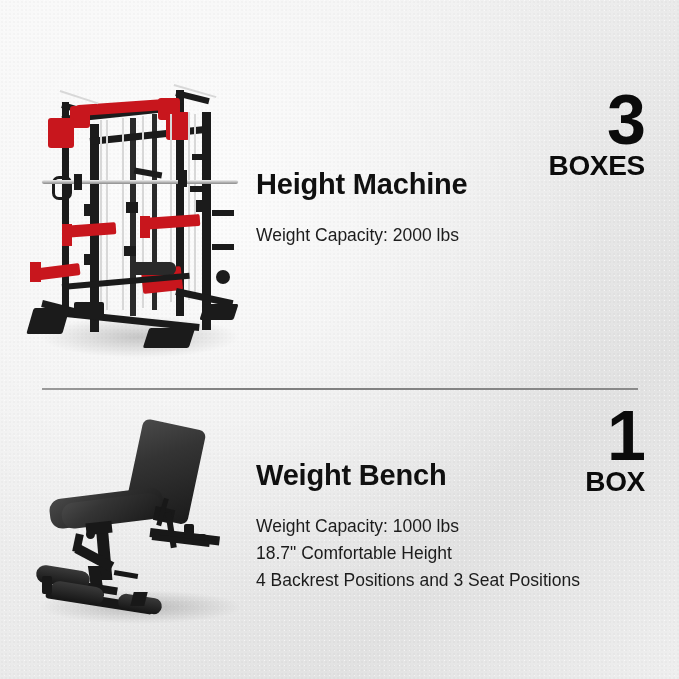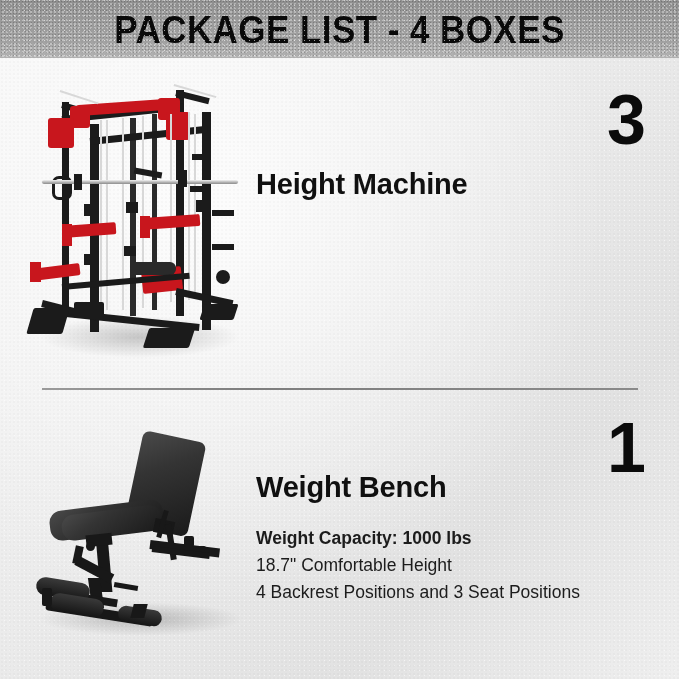--- a/index.html
+++ b/index.html
@@ -48,21 +48,21 @@
     font-size:38px;
     letter-spacing:.5px;
     transform:scaleX(.92);
     line-height:38px;
     white-space:nowrap;
   }
 
   
   .row{position:absolute;left:0;width:679px;}
   .row-a{top:58px;height:330px;}
-  .row-b{top:400px;height:279px;}
+  .row-b{top:388px;height:279px;}
   .info{position:absolute;}
 
   .prod-title{
     font-size:29px;font-weight:bold;color:#101010;
     letter-spacing:-.2px;line-height:32px;white-space:nowrap;
   }
   .spec{
     font-size:17.5px;color:#1c1c1c;line-height:27px;white-space:nowrap;
   }
 
@@ -106,24 +106,20 @@
   .shadow{
     position:absolute;border-radius:50%;
     background:radial-gradient(ellipse at center, rgba(0,0,0,.20), rgba(0,0,0,0) 70%);
   }
 </style>
 </head>
 <body>
 
 <div class="poster">
 
-  <div class="header">
-    <div class="grain2"></div>
-    <div class="header-title">PACKAGE LIST - 4 BOXES</div>
-  </div>
 
   <div class="grain"></div>
 
   <div class="row row-a">
 
     <div class="shadow" style="left:40px;top:258px;width:200px;height:42px;"></div>
 
     <div class="rack" style="top:26px;">
 
       <i style="left:36px;top:18px;width:7px;height:214px;"></i>
@@ -192,24 +188,26 @@
       <i style="left:58px;top:120px;width:14px;height:12px;"></i>
       <i style="left:100px;top:118px;width:12px;height:11px;"></i>
       <i style="left:170px;top:116px;width:13px;height:12px;"></i>
       <i style="left:58px;top:170px;width:13px;height:11px;"></i>
       <i style="left:98px;top:162px;width:12px;height:10px;"></i>
       <i style="left:108px;top:86px;width:28px;height:6px;transform:rotate(10deg);"></i>
     </div>
 
     <div class="info" style="left:256px;top:110px;">
       <div class="prod-title">Height Machine</div>
+      <div class="spec" style="margin-top:22px;">Weight Capacity: 2000 lbs</div>
     </div>
 
     <div class="count" style="right:34px;top:31px;width:180px;">
       <div class="count-num">3</div>
+      <div class="count-lbl">BOXES</div>
     </div>
   </div>
 
   <div class="divider"></div>
 
   <div class="row row-b">
 
     <div class="shadow" style="left:38px;top:202px;width:206px;height:34px;"></div>
 
     <div class="bench" style="top:24px;">
@@ -248,23 +246,24 @@
 
       <i class="roller" style="left:90px;top:184px;width:44px;height:16px;transform:rotate(9deg);"></i>
       <i class="frame" style="left:104px;top:180px;width:14px;height:14px;transform:skewX(-14deg);"></i>
 
       <i class="frame" style="left:46px;top:122px;width:8px;height:18px;transform:rotate(12deg);"></i>
       <i class="frame" style="left:86px;top:160px;width:24px;height:5px;transform:rotate(10deg);"></i>
     </div>
 
     <div class="info" style="left:256px;top:71px;">
       <div class="prod-title">Weight Bench</div>
-      <div class="spec" style="margin-top:22px;font-weight:bold;">Weight Capacity: 1000 lbs</div>
+      <div class="spec" style="margin-top:22px;">Weight Capacity: 1000 lbs</div>
       <div class="spec">18.7" Comfortable Height</div>
       <div class="spec">4 Backrest Positions and 3 Seat Positions</div>
     </div>
 
     <div class="count" style="right:34px;top:17px;width:180px;">
       <div class="count-num">1</div>
+      <div class="count-lbl">BOX</div>
     </div>
   </div>
 
 </div>
 
 </body></html>

